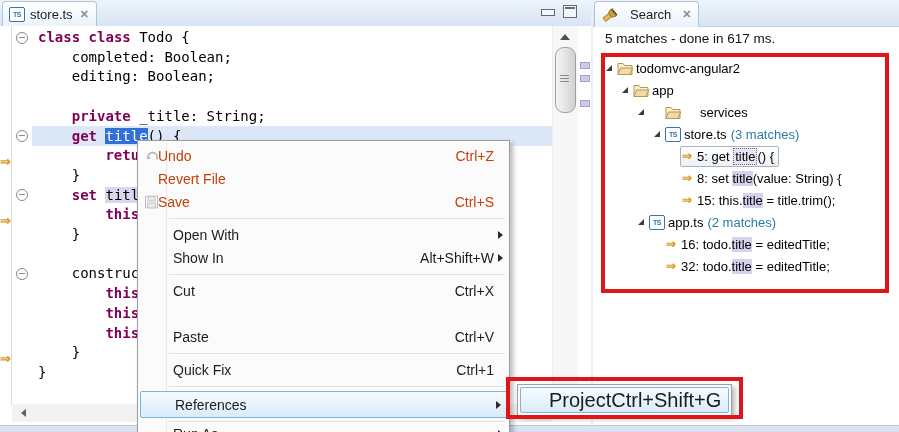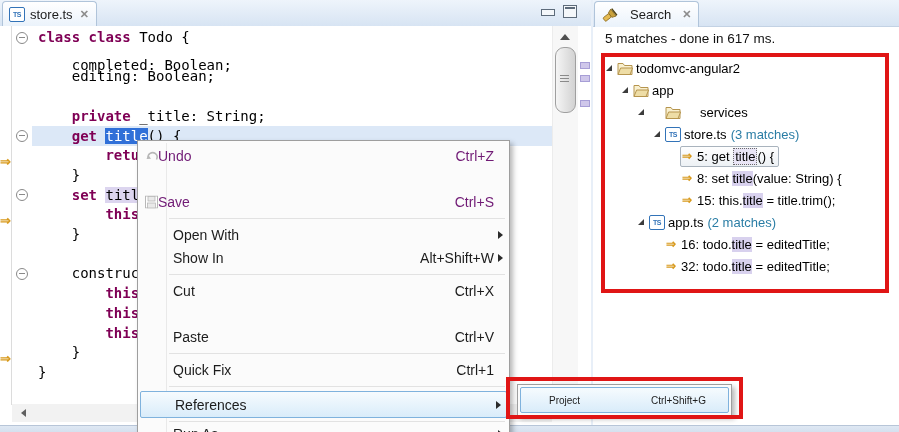--- a/index.html
+++ b/index.html
@@ -74,33 +74,33 @@
   .selbox{border:1px solid #a9b3bd;background:linear-gradient(#fefefe,#edf1f5);
     border-radius:2px;padding:1px 4px 1px 1px;margin-left:-2px;}
   .mhl{background:#d8d1ee;}
   .curm{background:#e9e5f6;border:1px dotted #6a6a6a;padding:0 1px;}
   
   .menu{position:absolute;left:137px;top:140px;width:371px;height:310px;background:#fbfbfb;
     border:1px solid #9e9e9e;box-shadow:3px 3px 5px rgba(0,0,0,.28);z-index:10;}
   .menu::before{content:'';position:absolute;left:28px;top:2px;bottom:2px;width:1px;background:#e9e9e9;}
   .mi{position:absolute;left:1px;right:1px;display:flex;align-items:center;padding-left:34px;
     font-size:14px;color:#1c1c1c;}
-  .mi.dis{color:#701a75;padding-left:19px;}
+  .mi.dis{color:#c2410c;padding-left:19px;}
   .mi .mic{position:absolute;left:6px;top:50%;transform:translateY(-50%);display:inline-flex;}
   .mi .sc{margin-left:auto;margin-right:14px;}
   .mi .sub{position:absolute;right:5px;top:50%;margin-top:-4px;width:0;height:0;
     border-top:4px solid transparent;border-bottom:4px solid transparent;border-left:5px solid #2b2b2b;}
   .mi.hlrow{left:2px;right:2px;border:1px solid #7fb2dd;border-radius:2px;
     background:linear-gradient(#f6fbfe,#d9ecfa);}
   .msep{position:absolute;left:31px;right:4px;height:1px;background:#e2e2e2;}
   
   .submenu{position:absolute;left:517px;top:384px;width:213px;height:30px;background:#fbfbfb;
     border:1px solid #9e9e9e;box-shadow:3px 3px 5px rgba(0,0,0,.28);z-index:12;}
   .smi{position:absolute;left:2px;right:2px;top:2px;bottom:2px;display:flex;align-items:center;
-    padding-left:28px;font-size:10px;color:#1c1c1c;border:1px solid #7fb2dd;border-radius:2px;
+    padding-left:28px;font-size:20px;color:#1c1c1c;border:1px solid #7fb2dd;border-radius:2px;
     background:linear-gradient(#f6fbfe,#d9ecfa);}
   .smi .sc{margin-left:auto;margin-right:22px;}
   
   .red-box{position:absolute;border:4px solid #e01515;z-index:20;pointer-events:none;}
 </style>
 </head>
 <body>
 
 <div class="editor-pane">
   <div class="tabbar">
@@ -122,21 +122,21 @@
         <div class="gut-arrow" style="top: 325.5px;">⇒</div>
       </div>
     <div class="fold-ruler" id="fold-ruler">
         <div class="fold-dot" style="top: 5.5px;"></div>
         <div class="fold-dot" style="top: 104px;"></div>
         <div class="fold-dot" style="top: 163.1px;"></div>
         <div class="fold-dot" style="top: 241.9px;"></div>
       </div>
     <div class="code-area" id="code-area">
         <div class="code-line" style="top: 1px;"><span class="kw">class</span><span> </span><span class="kw">class</span><span> Todo {</span></div>
-        <div class="code-line" style="top: 20.7px; margin-top: 8px;"><span>    completed: Boolean;</span></div>
+        <div class="code-line" style="top: 20.7px;"><span>    completed: Boolean;</span></div>
         <div class="code-line" style="top: 40.4px;"><span>    editing: Boolean;</span></div>
         <div class="code-line" style="top: 60.1px;"><span></span></div>
         <div class="code-line" style="top: 79.8px;"><span>    </span><span class="kw">private</span><span> _title: String;</span></div>
         <div class="cur-line" style="top: 99.5px;"></div>
         <div class="code-line" style="top: 99.5px;"><span>    </span><span class="kw">get</span><span> </span><span class="sel">title</span><span>() {</span></div>
         <div class="code-line" style="top: 119.2px;"><span>        </span><span class="kw">return</span><span> </span><span class="kw">this</span><span>._title;</span></div>
         <div class="code-line" style="top: 138.9px;"><span>    }</span></div>
         <div class="code-line" style="top: 158.6px;"><span>    </span><span class="kw">set</span><span> </span><span class="occ">title</span><span>(value: String) {</span></div>
         <div class="code-line" style="top: 178.3px;"><span>        </span><span class="kw">this</span><span>._title = value.trim();</span></div>
         <div class="code-line" style="top: 198px;"><span>    }</span></div>
@@ -263,20 +263,23 @@
     <div class="mi dis" style="top: 3px; height: 23px;">
       <span class="mic">
         <svg width="15" height="13" viewBox="0 0 15 13">
           <path d="M3.5 8.5 C2 4.5 7 1.5 10.5 4.2 C12.5 5.8 12.5 8 11.5 10" fill="none" stroke="#b7b7b7" stroke-width="1.6"></path>
           <path d="M1.5 9.5 L6 9.2 L3.2 5.6 Z" fill="#b7b7b7"></path>
         </svg>
       </span>
       <span>Undo</span>
       <span class="sc">Ctrl+Z</span>
     </div>
+    <div class="mi dis" style="top: 26px; height: 23px;">
+      <span>Revert File</span>
+    </div>
     <div class="mi dis" style="top: 49px; height: 23px;">
       <span class="mic">
         <svg width="13" height="13" viewBox="0 0 13 13">
           <rect x="0.5" y="0.5" width="12" height="12" fill="#fff" stroke="#b7b7b7"></rect>
           <rect x="3" y="1" width="7" height="4.5" fill="#e9e9e9" stroke="#b7b7b7" stroke-width="0.8"></rect>
           <rect x="2.5" y="7.5" width="8" height="5" fill="#e9e9e9" stroke="#b7b7b7" stroke-width="0.8"></rect>
         </svg>
       </span>
       <span>Save</span>
       <span class="sc">Ctrl+S</span>

